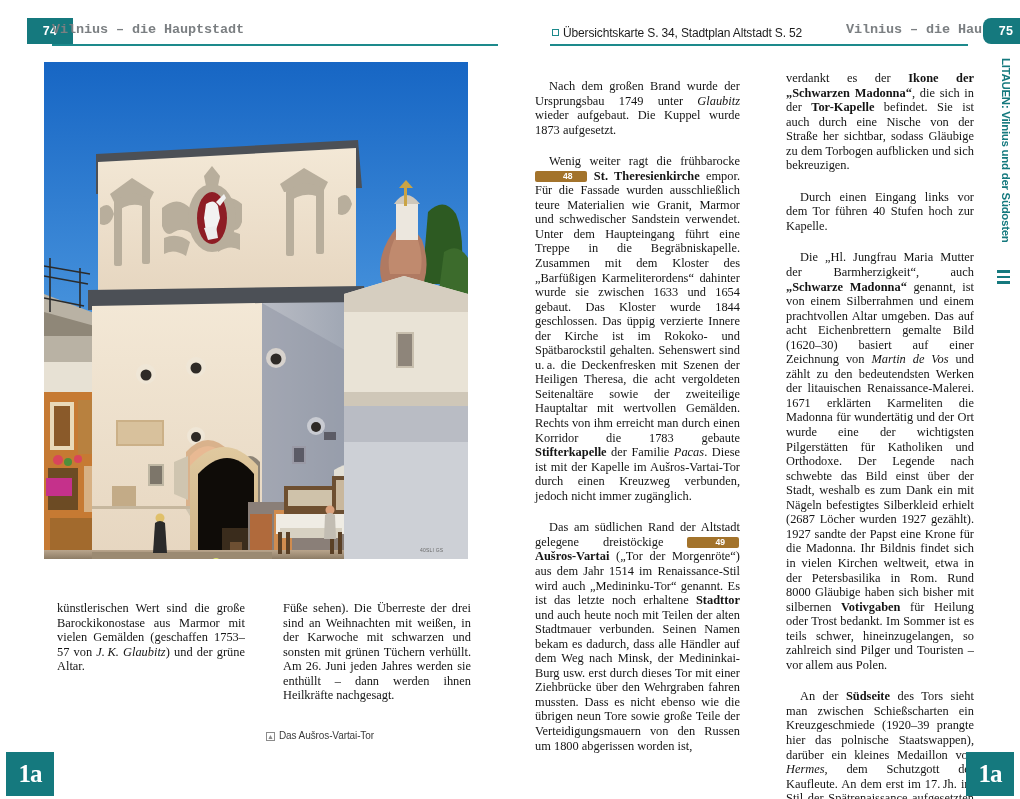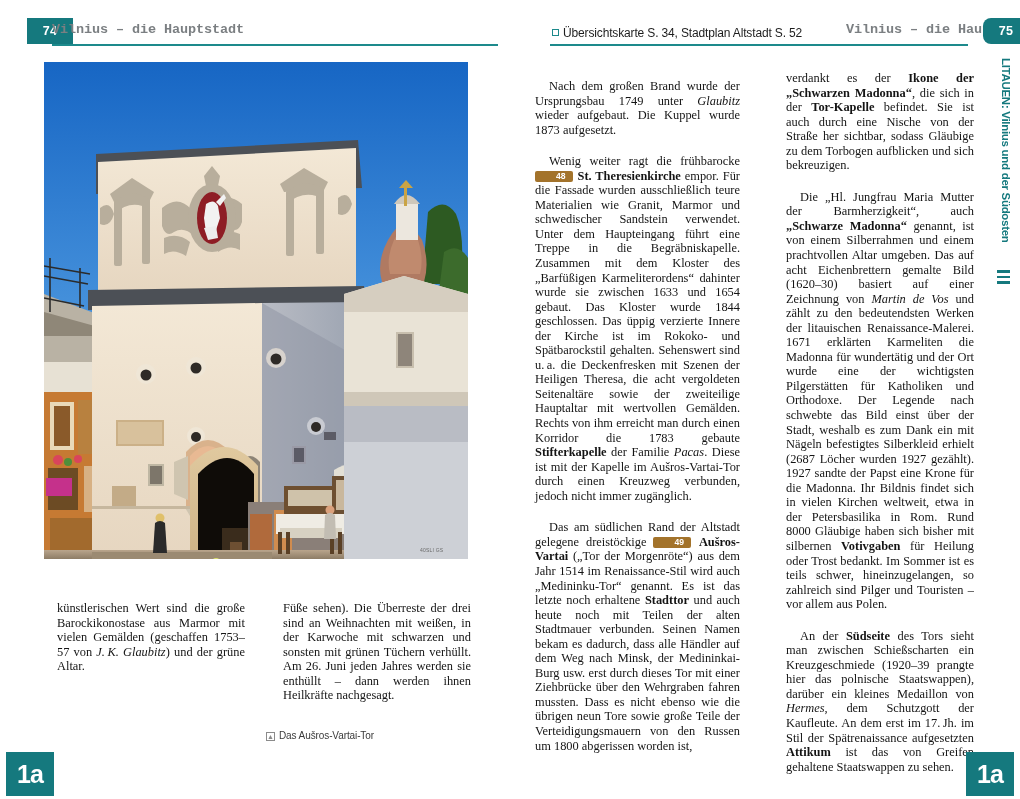--- a/index.html
+++ b/index.html
@@ -102,21 +102,21 @@
   .col b, .col strong { font-weight:bold; }
   .col i, .col em { font-style:italic; }
 
   .poi {
     display:inline-block;
     background:#a3732b;
     color:#ffffff;
     font-family:"Liberation Sans", sans-serif;
     font-weight:bold; font-size:8.6px;
     line-height:11px; min-width:13px;
-    text-align:center; padding:0 7px;
+    text-align:center; padding:0 14px;
     border-radius:2px;
     vertical-align:1px;
     margin-right:1px;
   }
 
   
   .caption {
     position:absolute; left:266px; top:730px;
     font-family:"Liberation Sans", sans-serif;
     font-size:10px; color:#3a3a3a; white-space:nowrap;
@@ -126,21 +126,21 @@
     display:inline-block; width:9px; height:9px;
     border:1px solid #8b8b8b; color:#8b8b8b;
     font-size:7px; line-height:8px; text-align:center;
     margin-right:4px; vertical-align:0px;
   }
 
   
   .thumb {
     position:absolute; top:752px; width:48px; height:44px;
     background:#15797e; color:#ffffff;
-    font-family:Liberation Sans, sans-serif;
+    font-family:Liberation Serif, serif;
     font-weight:bold; font-size:25px;
     display:flex; align-items:center; justify-content:center;
     letter-spacing:-1px;
   }
   .thumb-left  { left:6px; }
   .thumb-right { left:966px; }
 </style>
 </head>
 <body>
 
@@ -377,20 +377,21 @@
 </div>
 <div class="photo-credit">40SLI GS</div>
 
 <div class="col" id="col-mid">
     <p>Nach dem großen Brand wurde der Ursprungsbau 1749 unter <i>Glaubitz</i> wieder aufgebaut. Die Kuppel wurde 1873 aufgesetzt.</p>
     <p>Wenig weiter ragt die frühbarocke <span class="poi">48</span> <b>St. Theresienkirche</b> empor. Für die Fassade wurden ausschließlich teure Materialien wie Granit, Marmor und schwedischer Sandstein verwendet. Unter dem Haupteingang führt eine Treppe in die Begräbniskapelle. Zusammen mit dem Kloster des „Barfüßigen Karmeliterordens“ dahinter wurde sie zwischen 1633 und 1654 gebaut. Das Kloster wurde 1844 geschlossen. Das üppig verzierte Innere der Kirche ist im Rokoko- und Spätbarockstil gehalten. Sehenswert sind u. a. die Deckenfresken mit Szenen der Heiligen Theresa, die acht vergoldeten Seitenaltäre sowie der zweiteilige Hauptaltar mit wertvollen Gemälden. Rechts von ihm erreicht man durch einen Korridor die 1783 gebaute <b>Stifterkapelle</b> der Familie <i>Pacas</i>. Diese ist mit der Kapelle im Aušros-Vartai-Tor durch einen Kreuzweg verbunden, jedoch nicht immer zugänglich.</p>
     <p>Das am südlichen Rand der Altstadt gelegene dreistöckige <span class="poi">49</span> <b>Aušros-Vartai</b> („Tor der Morgenröte“) aus dem Jahr 1514 im Renaissance-Stil wird auch „Medininku-Tor“ genannt. Es ist das letzte noch erhaltene <b>Stadttor</b> und auch heute noch mit Teilen der alten Stadtmauer verbunden. Seinen Namen bekam es dadurch, dass alle Händler auf dem Weg nach Minsk, der Medininkai-Burg usw. erst durch dieses Tor mit einer Ziehbrücke über den Wehrgraben fahren mussten. Dass es nicht ebenso wie die übrigen neun Tore sowie große Teile der Verteidigungsmauern von den Russen um 1800 abgerissen worden ist,</p>
   </div>
 <div class="col" id="col-right">
     <p class="noindent">verdankt es der <b>Ikone der „Schwarzen Madonna“</b>, die sich in der <b>Tor-Kapelle</b> befindet. Sie ist auch durch eine Nische von der Straße her sichtbar, sodass Gläubige zu dem Torbogen aufblicken und sich bekreuzigen.</p>
+    <p>Durch einen Eingang links vor dem Tor führen 40 Stufen hoch zur Kapelle.</p>
     <p>Die „Hl. Jungfrau Maria Mutter der Barmherzigkeit“, auch <b>„Schwarze Madonna“</b> genannt, ist von einem Silberrahmen und einem prachtvollen Altar umgeben. Das auf acht Eichenbrettern gemalte Bild (1620–30) basiert auf einer Zeichnung von <i>Martin de Vos</i> und zählt zu den bedeutendsten Werken der litauischen Renaissance-Malerei. 1671 erklärten Karmeliten die Madonna für wundertätig und der Ort wurde eine der wichtigsten Pilgerstätten für Katholiken und Orthodoxe. Der Legende nach schwebte das Bild einst über der Stadt, weshalb es zum Dank ein mit Nägeln befestigtes Silberkleid erhielt (2687 Löcher wurden 1927 gezählt). 1927 sandte der Papst eine Krone für die Madonna. Ihr Bildnis findet sich in vielen Kirchen weltweit, etwa in der Petersbasilika in Rom. Rund 8000 Gläubige haben sich bisher mit silbernen <b>Votivgaben</b> für Heilung oder Trost bedankt. Im Sommer ist es teils schwer, hineinzugelangen, so zahlreich sind Pilger und Touristen – vor allem aus Polen.</p>
     <p>An der <b>Südseite</b> des Tors sieht man zwischen Schießscharten ein Kreuzgeschmiede (1920–39 prangte hier das polnische Staatswappen), darüber ein kleines Medaillon von <i>Hermes</i>, dem Schutzgott der Kaufleute. An dem erst im 17. Jh. im Stil der Spätrenaissance aufgesetzten <b>Attikum</b> ist das von Greifen gehaltene Staatswappen zu sehen.</p>
   </div>
 <div class="col" id="col-bl">
     <p class="noindent">künstlerischen Wert sind die große Barockikonostase aus Marmor mit vielen Gemälden (geschaffen 1753–57 von <i>J. K. Glaubitz</i>) und der grüne Altar.</p>
   </div>
 <div class="col" id="col-bc">
     <p class="noindent">Füße sehen). Die Überreste der drei sind an Weihnachten mit weißen, in der Karwoche mit schwarzen und sonsten mit grünen Tüchern verhüllt. Am 26. Juni jeden Jahres werden sie enthüllt – dann werden ihnen Heilkräfte nachgesagt.</p>
   </div>
 

